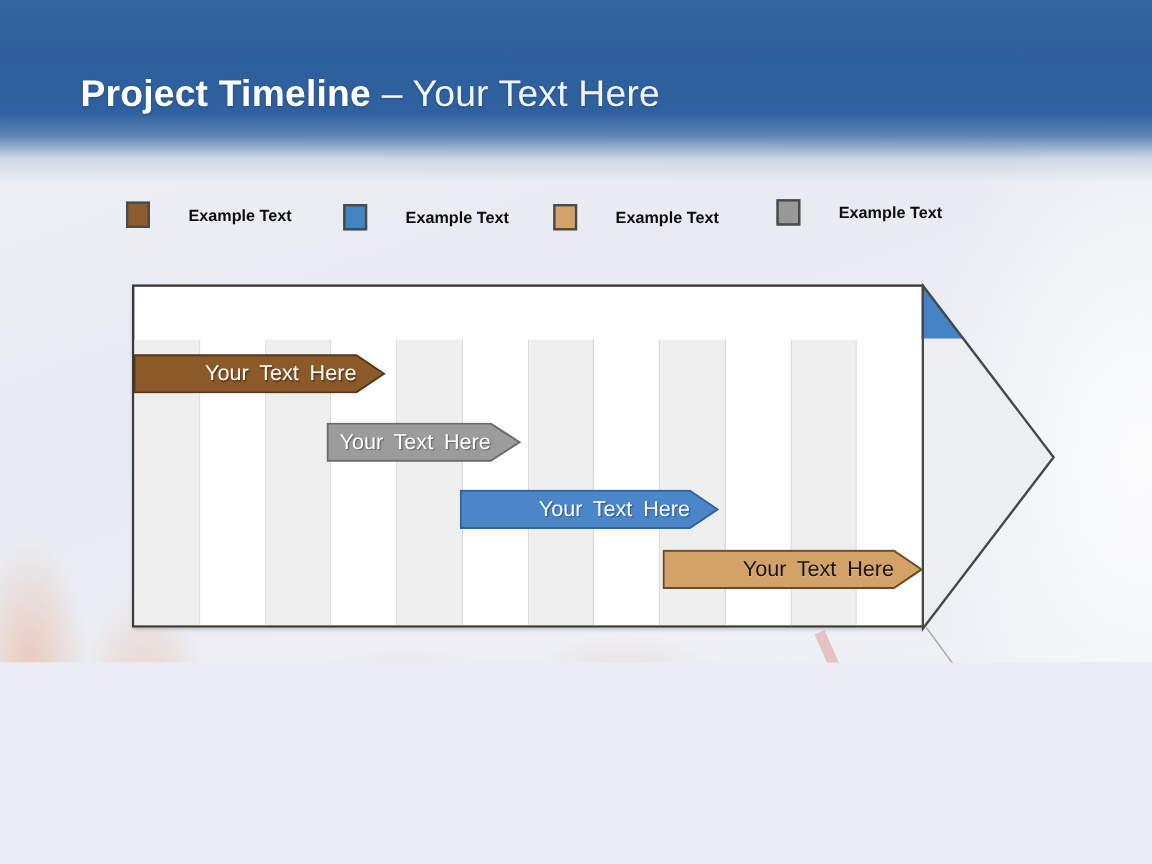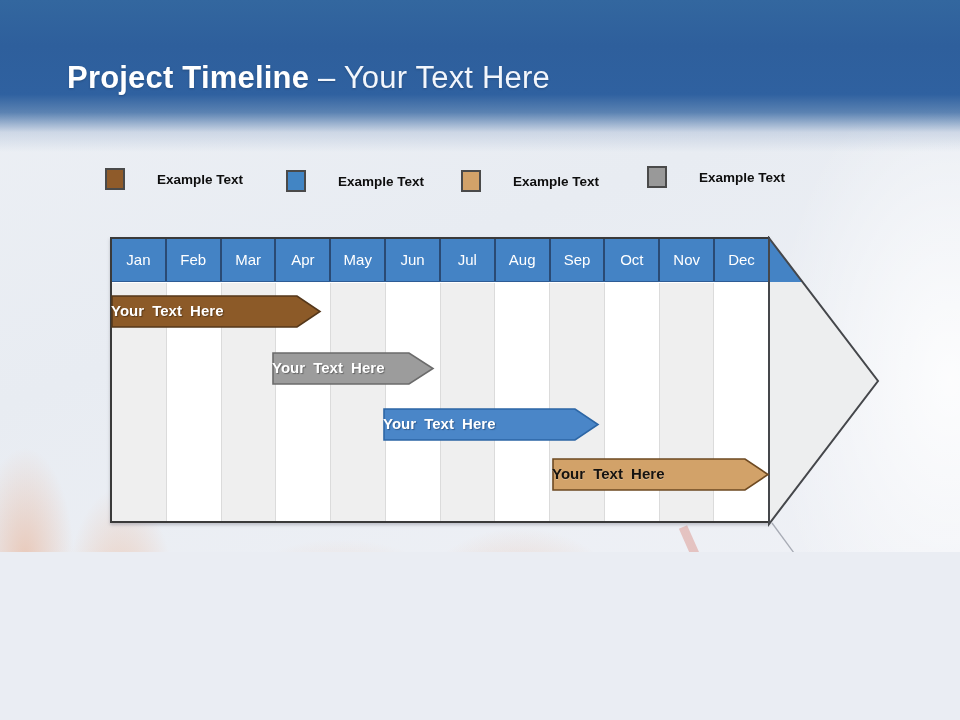--- a/index.html
+++ b/index.html
@@ -53,21 +53,21 @@
   .col-layer { position:absolute; left:0; top:44px; width:656px; height:238px; display:flex; }
   .col { flex:1 1 0; border-right:1px solid #DBDBDB; background:#FFFFFF; }
   .col:last-child { border-right:none; }
   .col.shaded { background:#EFEFEF; }
 
   .arrowhead-svg { position:absolute; left:768px; top:236px; }
 
   
   .bar { position:absolute; height:33px; }
   .bar .bar-label { position:absolute; left:0; top:0; height:33px; line-height:32px;
-    text-align:left; font-size:15px; white-space:nowrap; word-spacing:4px;font-weight:bold; }
+    text-align:right; font-size:18px; white-space:nowrap; word-spacing:4px; }
   .bar-0 { left:111px; top:295px; width:211px; }
   .bar-1 { left:272px; top:352px; width:163px; }
   .bar-2 { left:383px; top:408px; width:217px; }
   .bar-3 { left:552px; top:458px; width:218px; }
   .bar-0 .bar-label { width:186px; color:#FFFFFF; text-shadow:1px 1px 1px rgba(50,30,10,0.55); }
   .bar-1 .bar-label { width:137px; color:#FFFFFF; text-shadow:1px 1px 1px rgba(55,55,55,0.55); }
   .bar-2 .bar-label { width:192px; color:#FFFFFF; text-shadow:1px 1px 1px rgba(25,55,95,0.55); }
   .bar-3 .bar-label { width:193px; color:#161310; text-shadow:0 1px 0 rgba(255,255,255,0.25); }
 </style>
 </head>
@@ -112,34 +112,20 @@
         <div class="col"></div>
       <div class="col shaded"></div>
         <div class="col"></div>
       <div class="col shaded"></div>
         <div class="col"></div>
       <div class="col shaded"></div>
         <div class="col"></div>
       <div class="col shaded"></div>
         <div class="col"></div>
     </div>
-    <div class="month-row">
-      <div class="month-cell">Jan</div>
-      <div class="month-cell">Feb</div>
-      <div class="month-cell">Mar</div>
-      <div class="month-cell">Apr</div>
-      <div class="month-cell">May</div>
-      <div class="month-cell">Jun</div>
-      <div class="month-cell">Jul</div>
-      <div class="month-cell">Aug</div>
-      <div class="month-cell">Sep</div>
-      <div class="month-cell">Oct</div>
-      <div class="month-cell">Nov</div>
-      <div class="month-cell">Dec</div>
-    </div>
   </div>
 
   <svg class="arrowhead-svg" width="116" height="291" viewBox="0 0 116 291">
     <polygon points="1,2 110,145 1,288" fill="#EDEEEF"></polygon>
     <polygon points="1,2 34.5,46 1,46" fill="#4483C5"></polygon>
     <polygon points="1,2 110,145 1,288" fill="none" stroke="#45474B" stroke-width="2"></polygon>
   </svg>
 
   <div class="bar bar-0">
     <svg width="211" height="33" viewBox="0 0 211 33">

